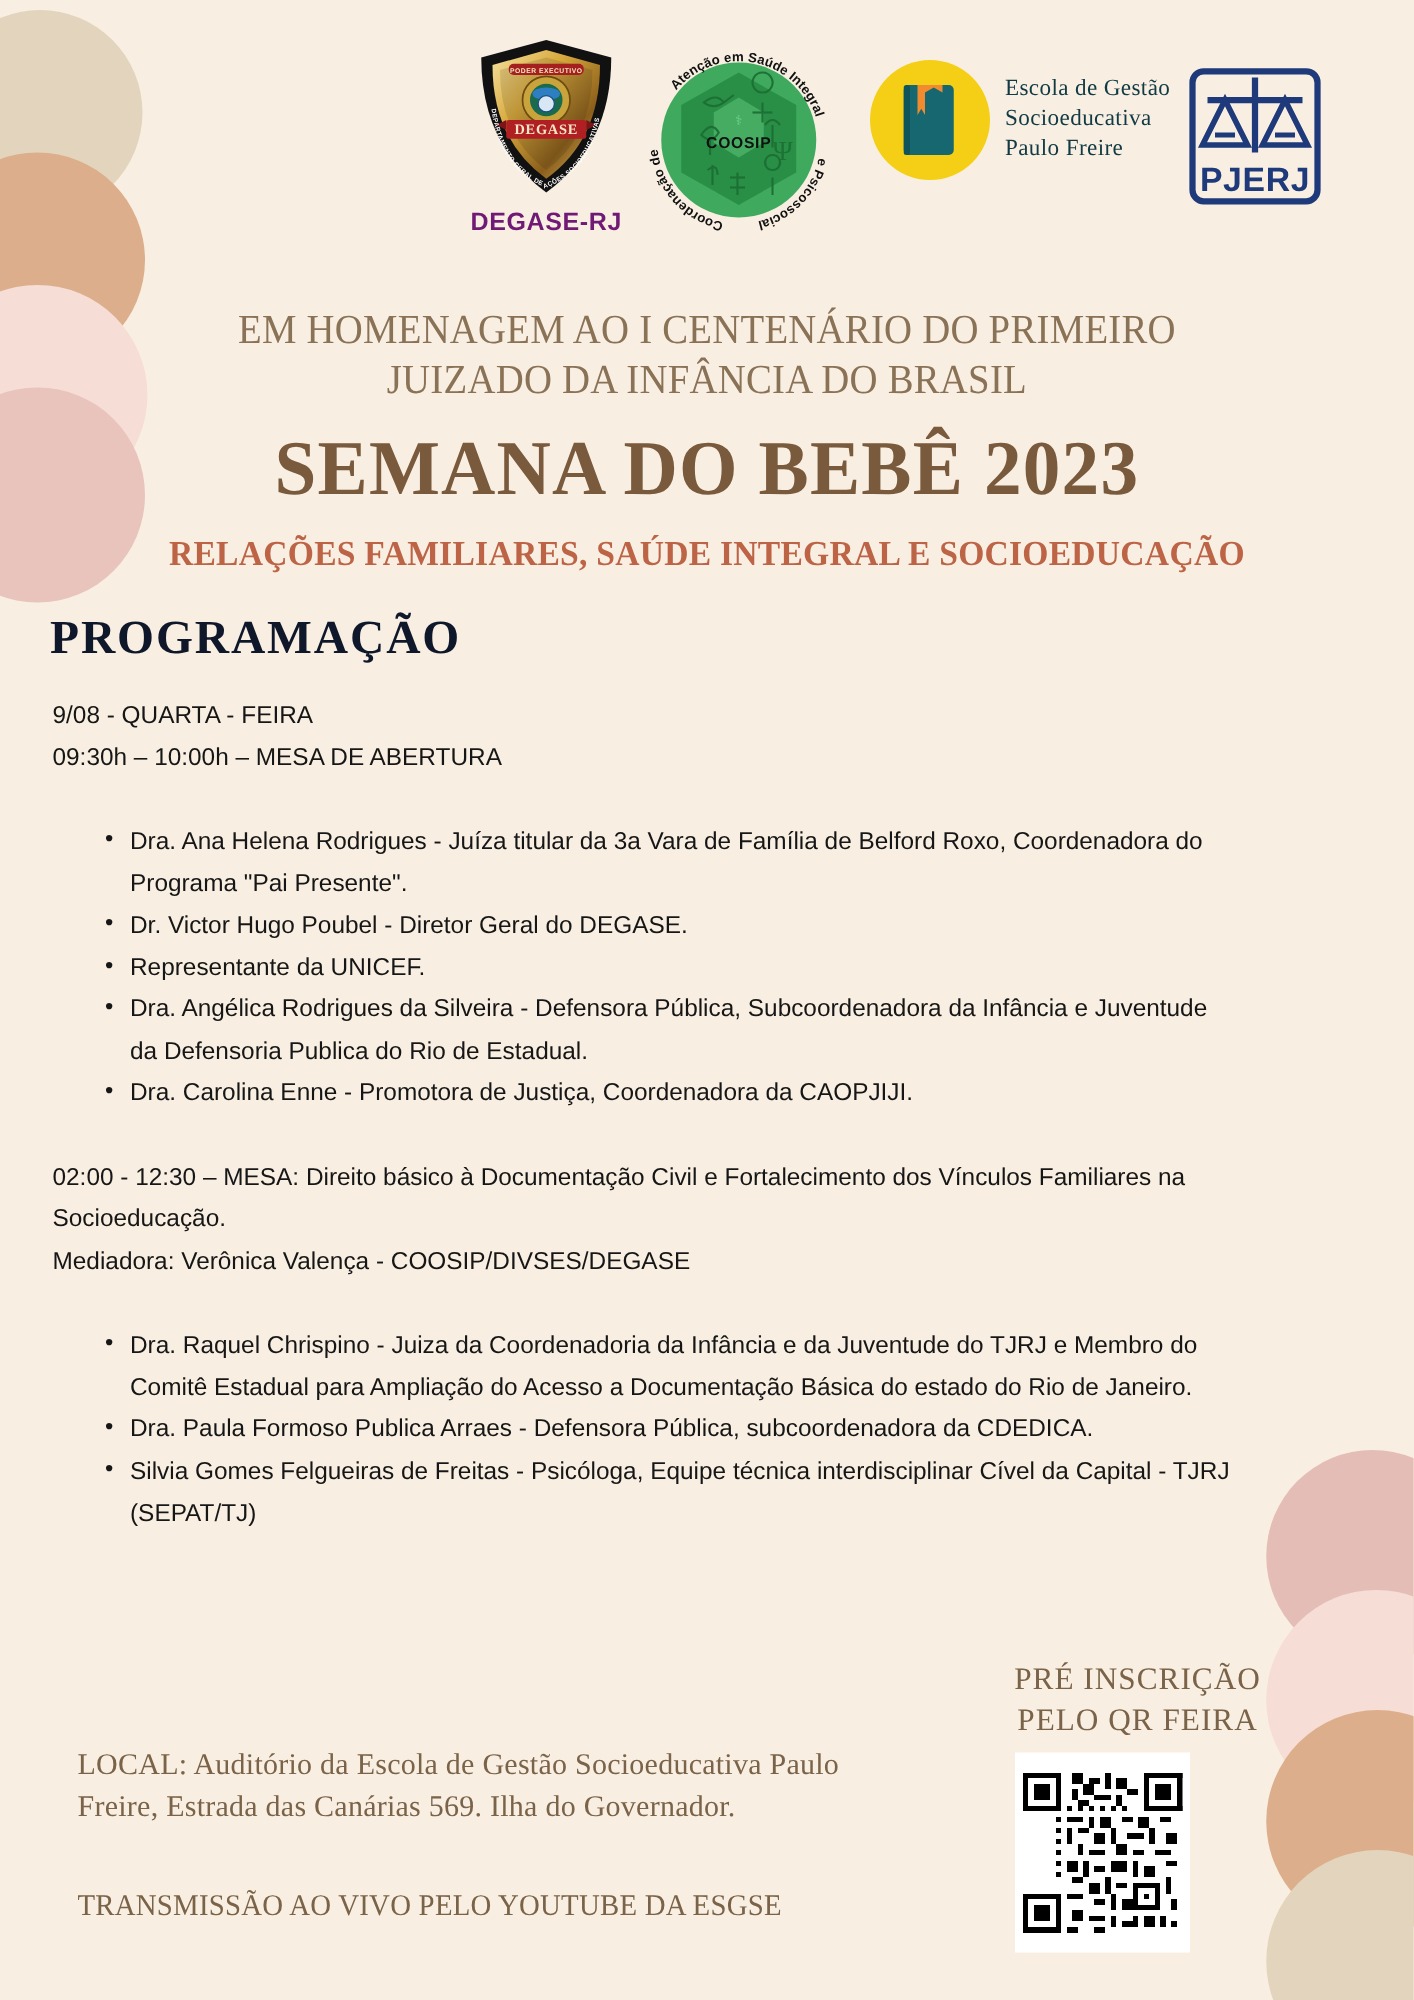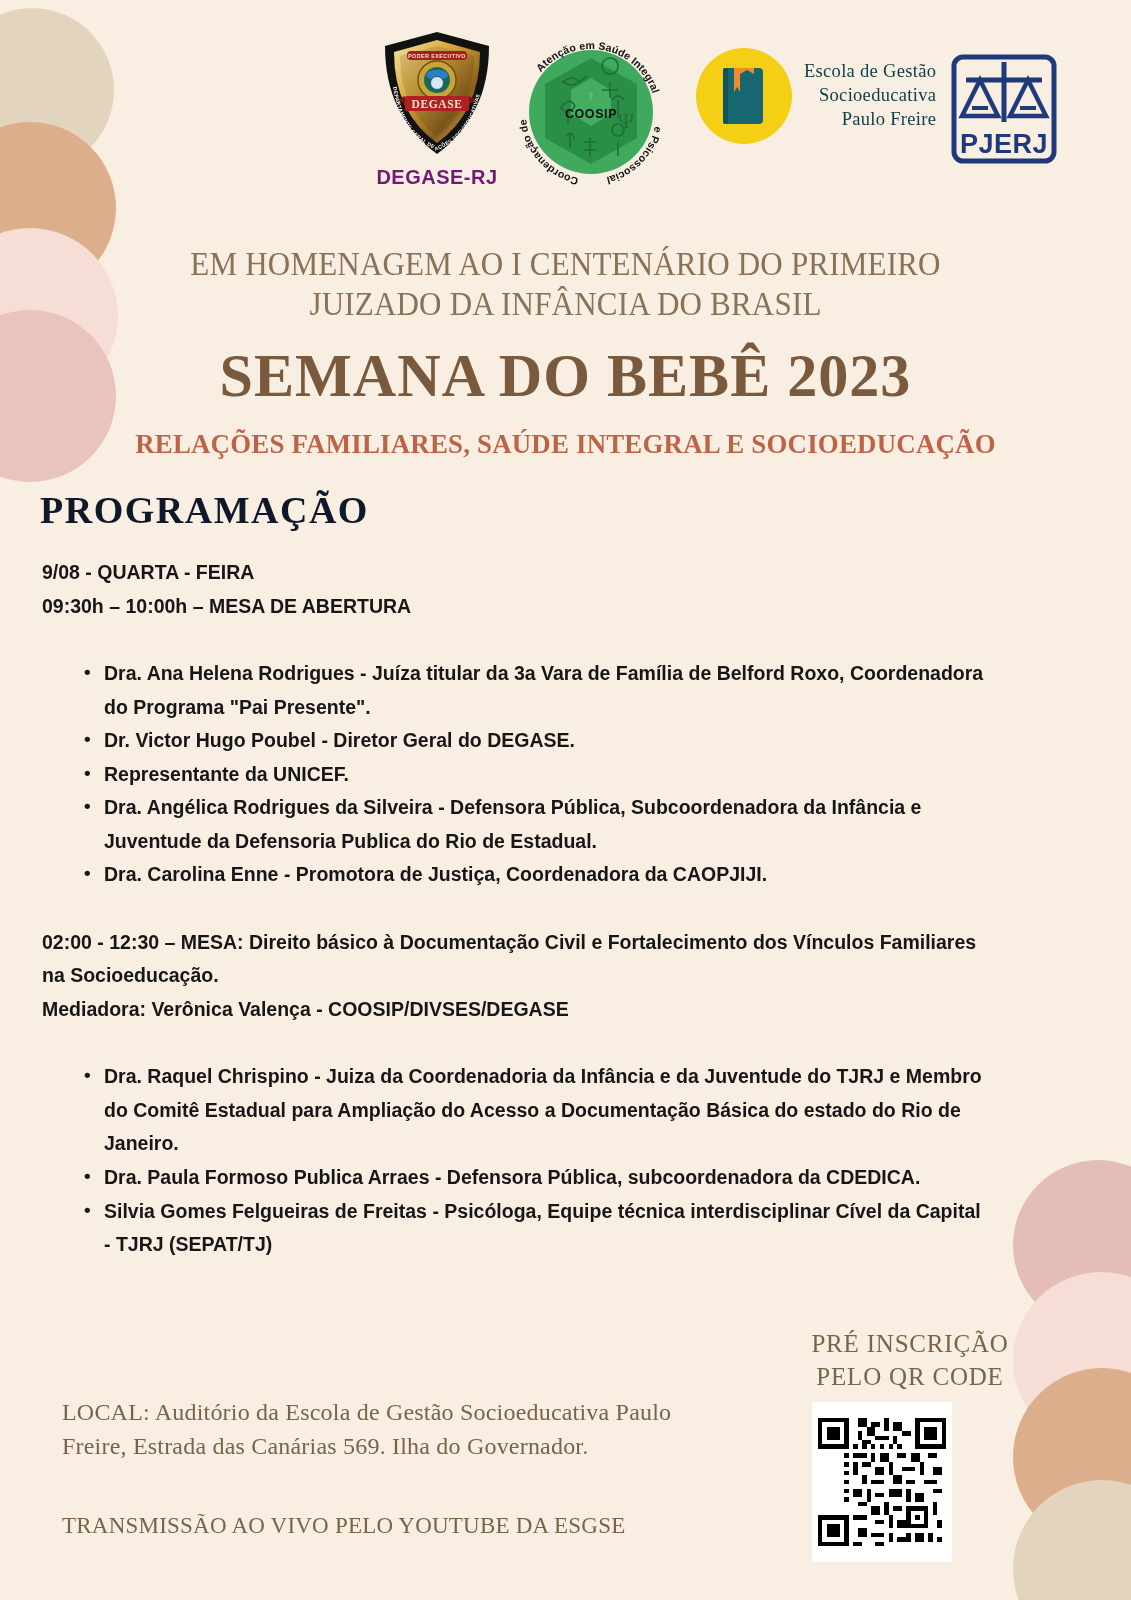--- a/index.html
+++ b/index.html
@@ -63,21 +63,20 @@
 
   
   .coosip-wrap { width: 180px; margin-left: 4px; margin-top: -4px; }
 
   
   .esgse-wrap {
     display: flex;
     align-items: center;
     margin-left: 8px;
     margin-top: 18px;
-    text-align: right;
   }
   .esgse-text {
     font-family: "Liberation Serif", serif;
     font-size: 18.5px;
     line-height: 1.28;
     color: #123a44;
     margin-left: 10px;
     letter-spacing: .3px;
     white-space: nowrap;
   }
@@ -139,21 +138,20 @@
   
   .body-col {
     position: absolute;
     left: 42px;
     top: 556px;
     width: 950px;
     color: #161616;
     font-family: "Liberation Sans", sans-serif;
     font-size: 19.5px;
     line-height: 1.72;
-    font-weight: bold;
   }
   .plain-line { white-space: nowrap; }
   .plain-block { }
   ul.bullets {
     list-style: none;
     margin: 0;
     padding: 0 0 0 40px;
   }
   ul.bullets li {
     position: relative;
@@ -377,21 +375,21 @@
 
   <div class="local-block">
     <div>LOCAL: Auditório da Escola de Gestão Socioeducativa Paulo</div>
     <div>Freire, Estrada das Canárias 569. Ilha do Governador.</div>
   </div>
 
   <div class="transmissao">TRANSMISSÃO AO VIVO PELO YOUTUBE DA ESGSE</div>
 
   <div class="pre-inscricao">
     <div>PRÉ INSCRIÇÃO</div>
-    <div>PELO QR CODE</div>
+    <div>PELO QR FEIRA</div>
   </div>
 
   <div class="qr-box">
     <svg viewBox="0 0 29 29" shape-rendering="crispEdges">
       <rect width="29" height="29" fill="#ffffff"></rect>
       <g fill="#000000">
 
         <rect x="0" y="0" width="7" height="1"></rect>
           <rect x="0" y="6" width="7" height="1"></rect>
         <rect x="0" y="0" width="1" height="7"></rect>

